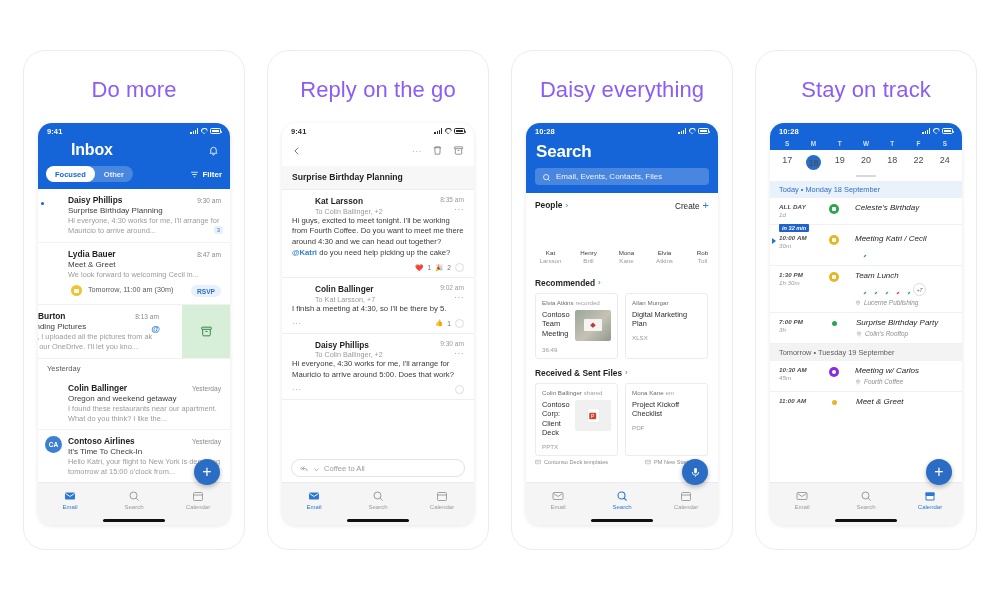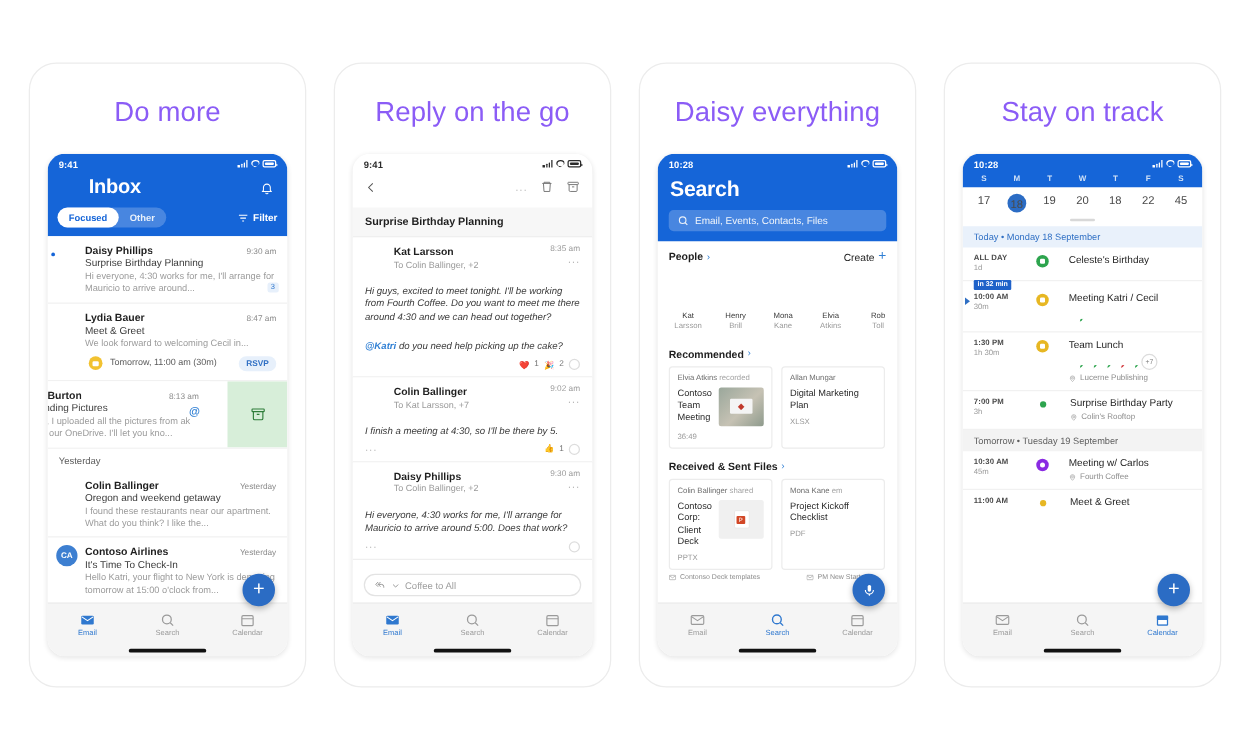--- a/index.html
+++ b/index.html
@@ -119,21 +119,21 @@
 
   
   .conv-toolbar{display:flex;align-items:center;padding:3px 10px 6px;gap:10px;background:#fff;}
   .conv-subject{font-size:8.6px;font-weight:700;color:#1f1f1f;padding:6px 10px 7px;background:#f7f7f7;border-bottom:1px solid #ededed;}
   .msg{padding:6px 10px 5px;border-bottom:1px solid #efefef;background:#fff;}
   .msg-head{display:flex;gap:6px;align-items:flex-start;}
   .msg-name{font-size:8.3px;font-weight:700;color:#1f1f1f;}
   .msg-to{font-size:7.2px;color:#9a9a9a;margin-top:.5px;}
   .msg-time{font-size:6.6px;color:#9a9a9a;margin-left:auto;text-align:right;}
   .msg-dots{font-size:8px;color:#9a9a9a;letter-spacing:.6px;text-align:right;margin-top:2px;}
-  .msg-text{font-size:7.7px;color:#3a3a3a;line-height:1.42;margin-top:12px;font-style:italic;}
+  .msg-text{font-size:7.7px;color:#3a3a3a;line-height:1.42;margin-top:0;}
   .mention{color:#2f7fd4;font-weight:700;}
   .reactions{display:flex;align-items:center;gap:4px;justify-content:flex-end;margin-top:4px;font-size:6.6px;color:#6f6f6f;}
   .emoji-circle{width:9px;height:9px;border:1px solid #ddd;border-radius:50%;}
   .msg-more{font-size:8px;color:#a6a6a6;letter-spacing:.6px;}
   .reply-bar{padding:5px 9px;background:#fff;display:flex;}
   .reply-pill{flex:1;display:flex;align-items:center;gap:4px;border:1px solid #e3e3e3;border-radius:11px;height:18px;padding:0 7px;}
   .reply-ph{font-size:7.6px;color:#9d9d9d;}
 
   
   .search-title{font-size:17px;font-weight:700;padding:3px 10px 6px;letter-spacing:-.2px;}
@@ -163,21 +163,21 @@
   
   .dow{display:flex;padding:1px 4px 3px;}
   .dow span{flex:1;text-align:center;font-size:6.4px;font-weight:700;color:#cfe0f6;}
   .dates{display:flex;padding:5px 4px 2px;background:#fff;}
   .dates span{flex:1;text-align:center;font-size:9px;color:#4a4a4a;}
   .dates span.sel{color:#fff;}
   .dsel{display:inline-flex;align-items:center;justify-content:center;width:15px;height:15px;border-radius:50%;background:#2b6cc4;}
   .grab{width:20px;height:2px;border-radius:2px;background:#d8d8d8;margin:3px auto 4px;}
   .day-head{background:#e9f1fb;font-size:7.4px;color:#2f6fc4;padding:4px 9px;}
   .day-head.grey{background:#f3f3f3;color:#5d5d5d;}
-  .ev{display:flex;gap:16px;padding:5px 9px 6px;border-bottom:1px solid #f1f1f1;position:relative;}
+  .ev{display:flex;gap:16px;padding:5px 9px 6px;border-bottom:1px solid #f1f1f1;position:relative;font-style:italic;}
   .ev-time{width:34px;flex:none;}
   .ev-time b{display:block;font-size:6.2px;font-weight:700;color:#4a4a4a;letter-spacing:.1px;}
   .ev-time span{display:block;font-size:6.2px;color:#9a9a9a;margin-top:1px;}
   .ev-dot{width:10px;height:10px;border-radius:50%;flex:none;margin-top:.5px;display:flex;align-items:center;justify-content:center;}
   .ev-dot div{width:4.5px;height:4px;background:#fff;border-radius:1px;}
   .ev-body{flex:1;min-width:0;}
   .ev-title{font-size:8px;color:#1f1f1f;}
   .ev-loc{font-size:6.4px;color:#8d8d8d;margin-top:3px;display:flex;align-items:center;gap:3px;}
   .badge-now{position:absolute;left:9px;top:-1px;background:#1f62c9;color:#fff;font-size:5.6px;font-weight:700;padding:1px 3px;border-radius:1px;}
   .caret{position:absolute;left:2px;top:13px;width:0;height:0;border-left:4px solid #2f6fc4;border-top:3px solid transparent;border-bottom:3px solid transparent;}
@@ -738,21 +738,21 @@
           </div>
         </div>
 
         <div class="dates">
           <span>17</span>
           <span class="sel"><span class="dsel">18</span></span>
           <span>19</span>
           <span>20</span>
           <span>18</span>
           <span>22</span>
-          <span>45</span>
+          <span>24</span>
         </div>
         <div class="grab"></div>
 
         <div class="day-head">Today • Monday 18 September</div>
 
         <div class="ev">
           <span class="ev-time">
             <b>ALL DAY</b>
               <span>1d</span>
           </span>

